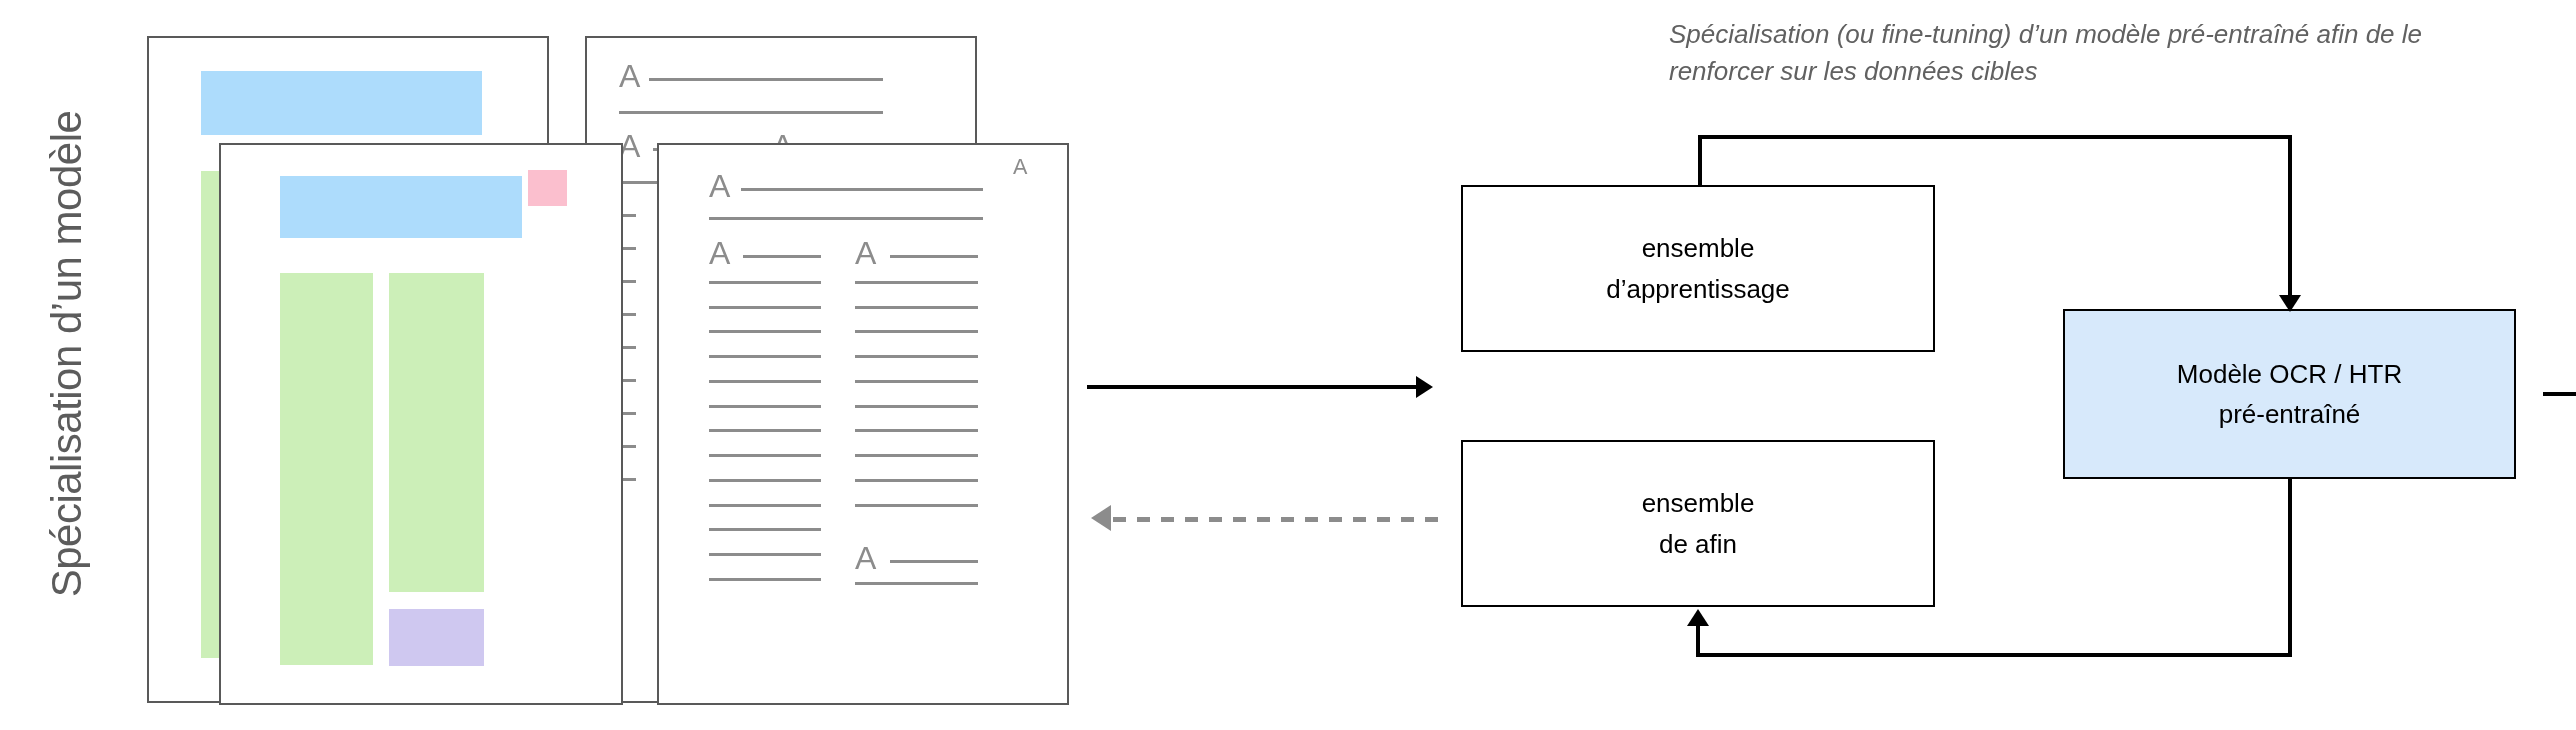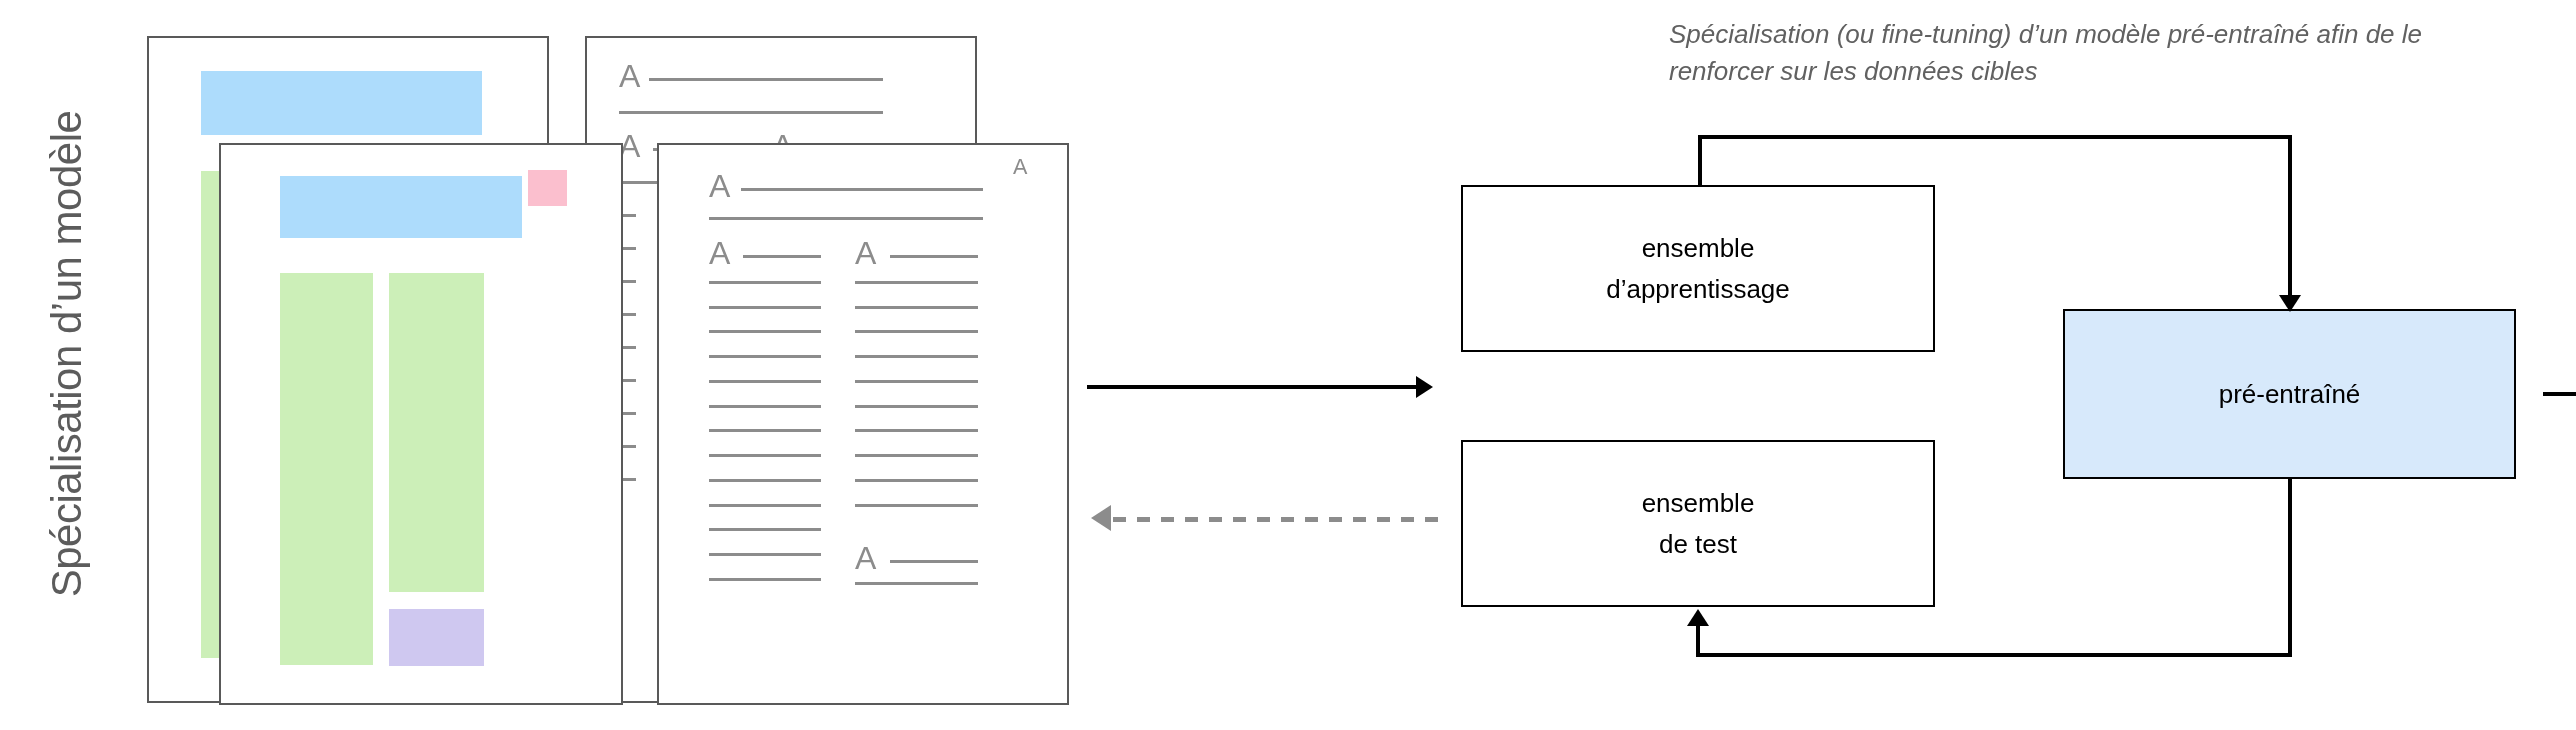--- a/index.html
+++ b/index.html
@@ -200,24 +200,25 @@
   <div class="dashed-line" style="left:1113px; top:517px; width:335px;"></div>
   <div class="arrow-l-gray" style="left:1091px; top:505px;"></div>
 
   <div class="fbox" style="left:1461px; top:185px; width:474px; height:167px;">
     <span>ensemble</span>
     <span>d’apprentissage</span>
   </div>
 
   <div class="fbox" style="left:1461px; top:440px; width:474px; height:167px;">
     <span>ensemble</span>
-    <span>de test</span>
+    <span>de afin</span>
   </div>
 
   <div class="fbox blue" style="left:2063px; top:309px; width:453px; height:170px;">
+    <span>Modèle OCR / HTR</span>
     <span>pré-entraîné</span>
   </div>
 
   <div class="ln v" style="left:1698px; top:135px; height:52px;"></div>
 
   <div class="ln h" style="left:1698px; top:135px; width:594px;"></div>
 
   <div class="ln v" style="left:2288px; top:135px; height:164px;"></div>
   <div class="arrow-d" style="left:2279px; top:295px;"></div>
 

